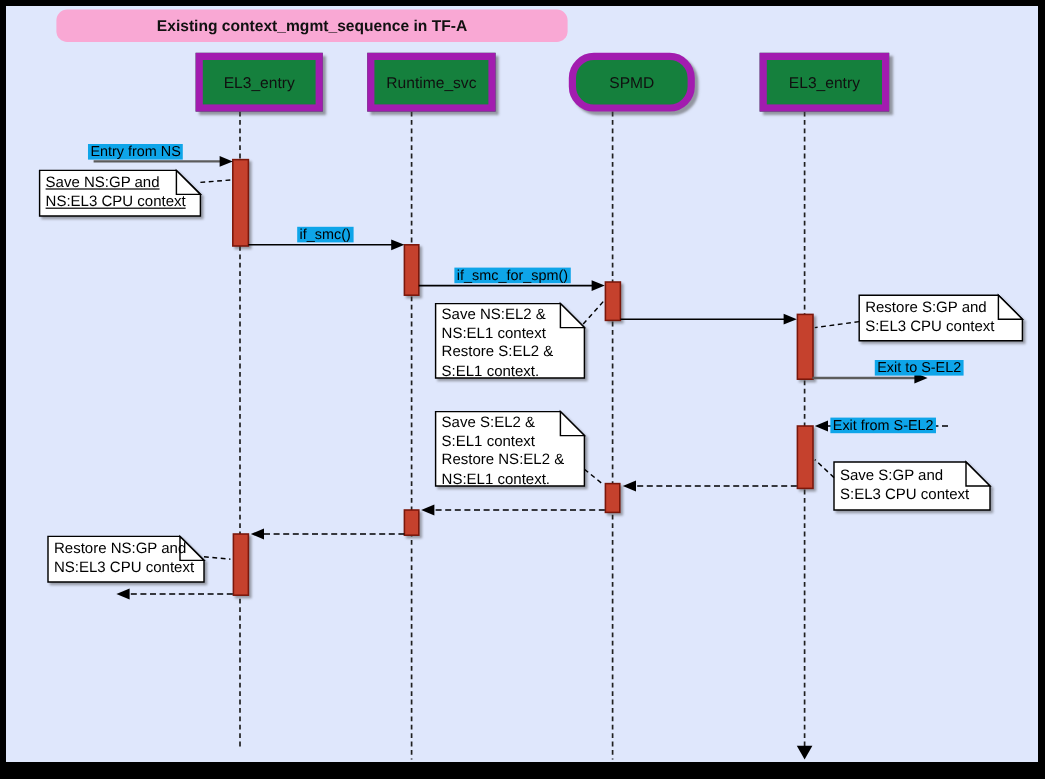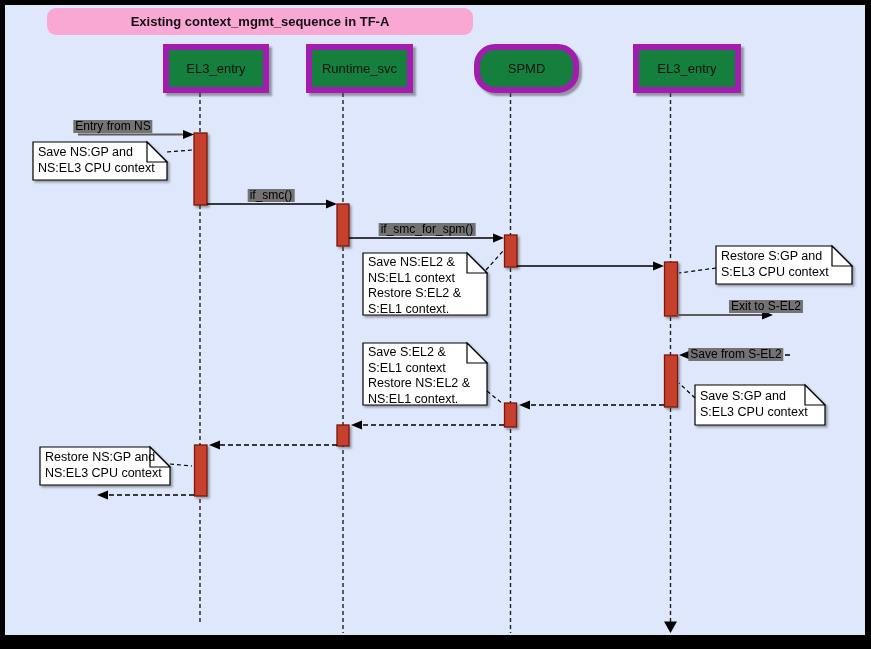--- a/index.html
+++ b/index.html
@@ -20,21 +20,21 @@
   }
   .lifeline-head {
     position:absolute; top:44px; height:49px;
     background:#15803d; border:6px solid #a21caf;
     box-shadow:3px 3px 2px rgba(70,70,70,0.5);
     display:flex; align-items:center; justify-content:center;
     font-size:13px; color:#101010; box-sizing:border-box;margin-left:16px;
   }
   .msg-label {
     position:absolute; transform:translateX(-50%);
-    background:#737373; padding:0 2px; font-size:12px; line-height:13px;
+    background:#0ea5e9; padding:0 2px; font-size:12px; line-height:13px;
     white-space:nowrap; color:#000;
   }
   .note-text {
     position:absolute; font-size:12.5px; line-height:15.5px;
     white-space:pre-line; color:#000;
   }
   .shape-shadow { filter:drop-shadow(2px 2px 1px rgba(60,60,60,0.45)); }
 </style>
 </head>
 <body>
@@ -124,23 +124,23 @@
 
   <div class="lifeline-head" style="left:147px; width:106px;">EL3_entry</div>
   <div class="lifeline-head" style="left:290px; width:107px;">Runtime_svc</div>
   <div class="lifeline-head" style="left:458px; width:105px;border-radius:21px;">SPMD</div>
   <div class="lifeline-head" style="left:617px; width:108px;">EL3_entry</div>
 
   <div class="msg-label" style="left:113px; top:120px;">Entry from NS</div>
   <div class="msg-label" style="left:271px; top:189px;">if_smc()</div>
   <div class="msg-label" style="left:427px; top:223px;">if_smc_for_spm()</div>
   <div class="msg-label" style="left:766px; top:300px;">Exit to S-EL2</div>
-  <div class="msg-label" style="left:736px; top:348px;">Save from S-EL2</div>
+  <div class="msg-label" style="left:736px; top:348px;">Exit from S-EL2</div>
 
-  <div class="note-text" style="left:38px; top:145px; width:128px;">Save NS:GP and
+  <div class="note-text" style="left:38px; top:145px; width:128px;text-decoration:underline;">Save NS:GP and
 NS:EL3 CPU context</div>
   <div class="note-text" style="left:368px; top:255px; width:118px;">Save NS:EL2 &amp;
 NS:EL1 context
 Restore S:EL2 &amp;
 S:EL1 context.</div>
   <div class="note-text" style="left:721px; top:249px; width:130px;">Restore S:GP and
 S:EL3 CPU context</div>
   <div class="note-text" style="left:700px; top:389px; width:124px;">Save S:GP and
 S:EL3 CPU context</div>
   <div class="note-text" style="left:368px; top:345px; width:118px;">Save S:EL2 &amp;

